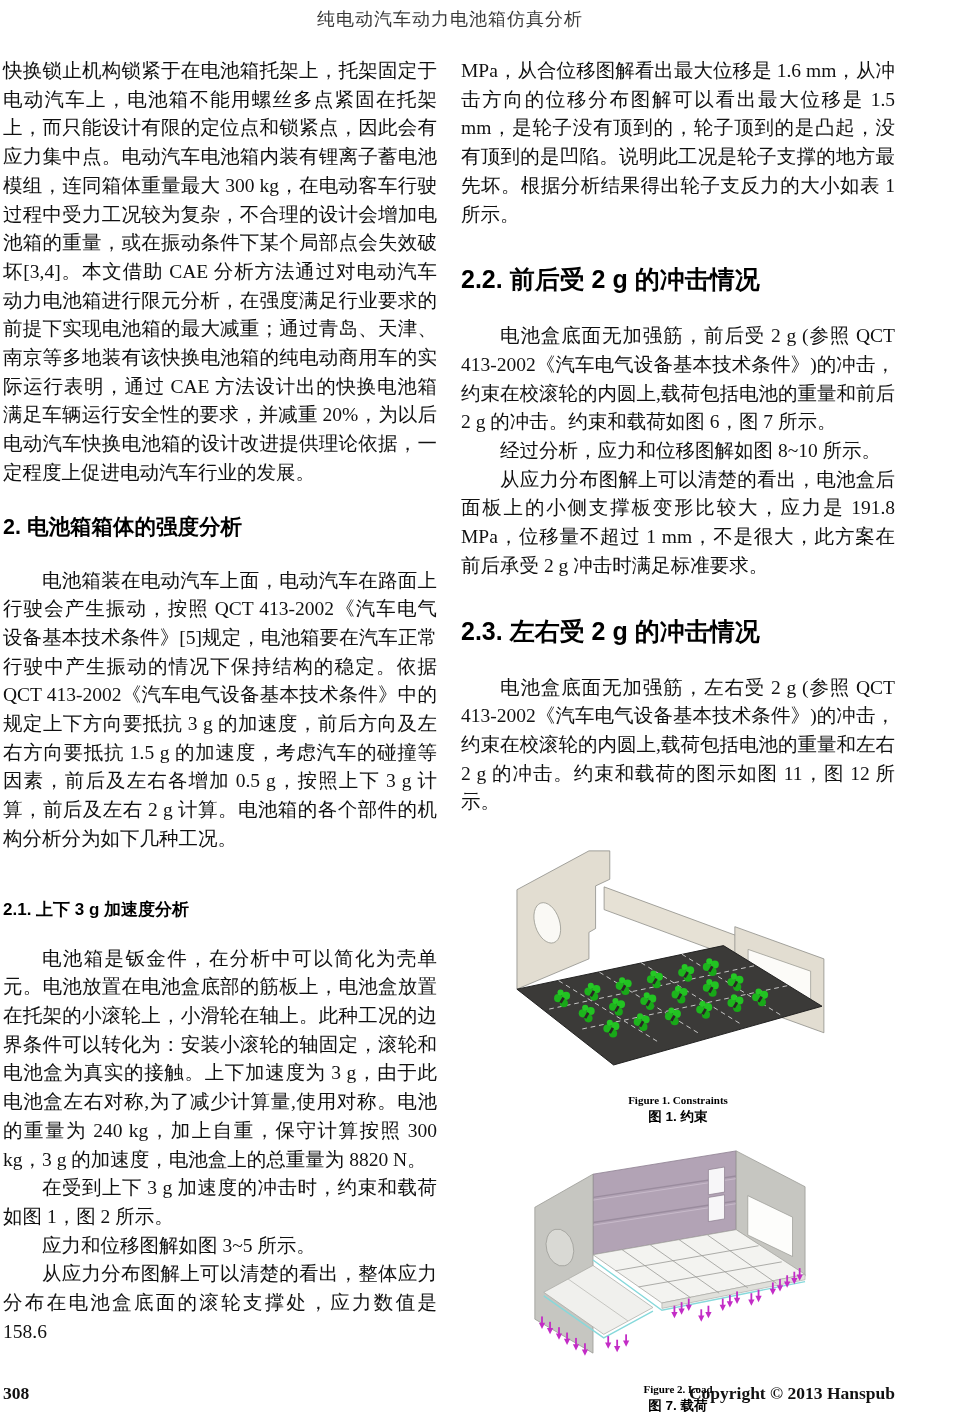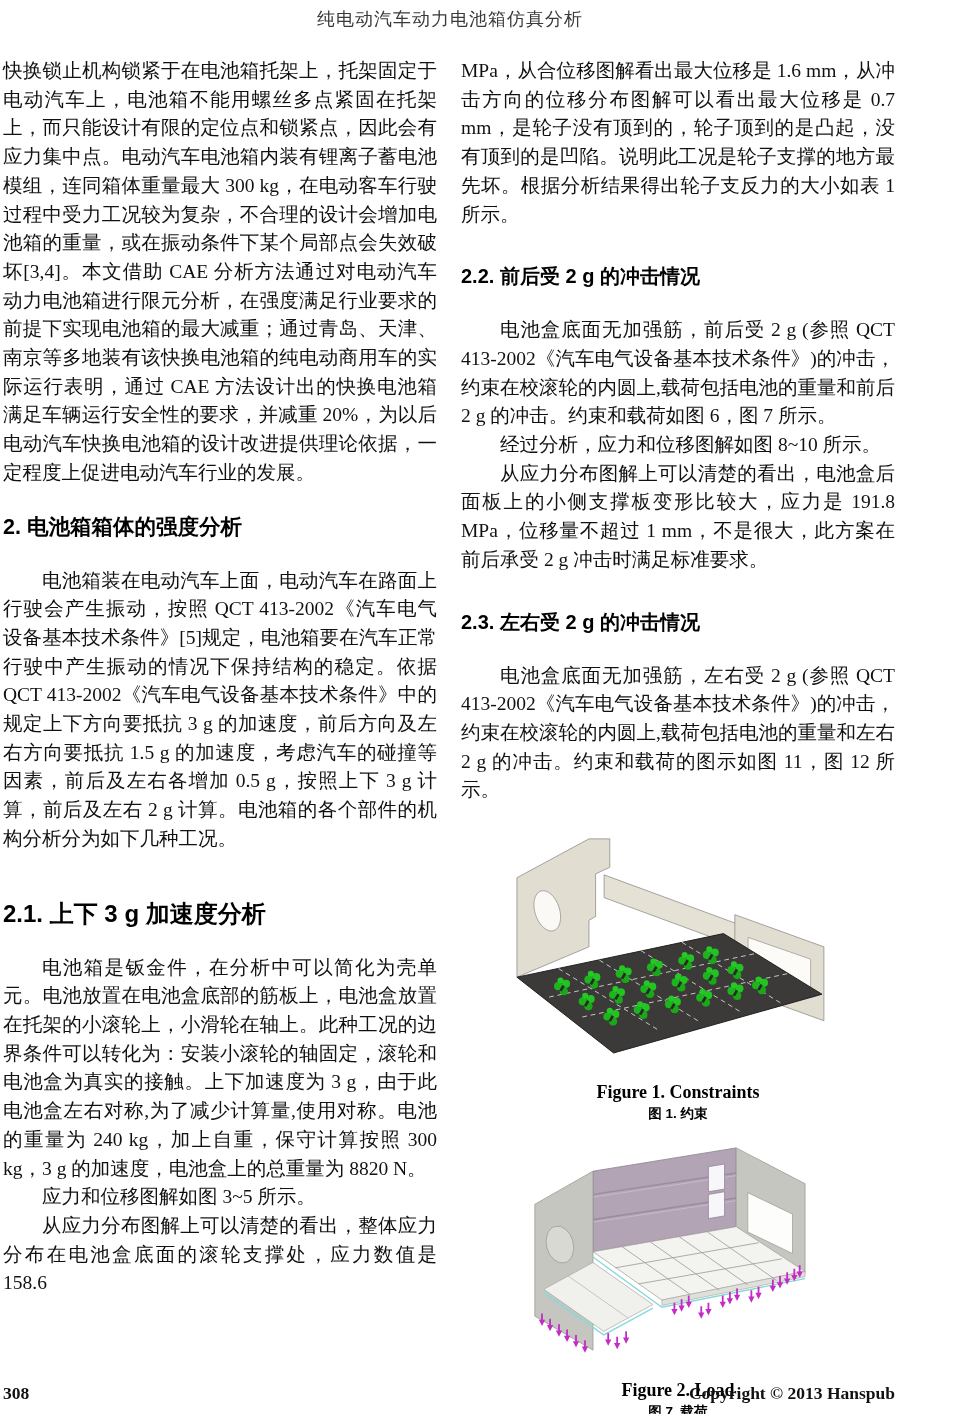--- a/index.html
+++ b/index.html
@@ -8,50 +8,51 @@
     font-family:"Liberation Serif","DejaVu Serif",serif; color:#111;
     overflow:hidden;
   }
   .running-head { padding-top:7px; text-align:center; font-size:18px; color:#3a3a3a; letter-spacing:1px; }
   .columns { display:flex; gap:24px; padding:0 5px 0 3px; margin-top:26px; }
   .col { width:459px; }
   .col p { margin:0; font-size:19.5px; line-height:28.7px; text-align:justify; }
   p.indent { text-indent:2em; }
   .sec { font-family:"Liberation Sans","DejaVu Sans",sans-serif; color:#000; margin:0; font-weight:bold; }
   .h2  { font-size:21.5px; margin:24px 0 26px; }
-  .h3a { font-size:24px;  margin:44px 0 24px; }
-  .h3b { font-size:20px;  margin:34px 0 26px; }
+  .h3a { font-size:17px;  margin:44px 0 24px; }
+  .h3b { font-size:25px;  margin:34px 0 26px; }
   .fig { width:362px; margin:28px auto 0; text-align:center; }
   .fig svg { display:block; margin:0 auto; }
-  .cap-en { font-weight:bold; font-size:18px; margin-top:10px; font-family:"Liberation Serif",serif; color:#000; }
+  .cap-en { font-weight:bold; font-size:11px; margin-top:10px; font-family:"Liberation Serif",serif; color:#000; }
   .cap-zh { font-weight:bold; font-size:13.5px; margin-top:2px; font-family:Liberation Sans, sans-serif; color:#000; }
   .fig2 { margin-top:14px; }
   .footer { position:absolute; left:3px; right:5px; top:1383px; display:flex; justify-content:space-between; font-size:17.5px; color:#111;font-weight:bold; }
 </style>
 </head>
 <body>
 
 <div class="page">
 
   <div class="running-head">纯电动汽车动力电池箱仿真分析</div>
 
   <div class="columns">
 
     <div class="col">
       <p>快换锁止机构锁紧于在电池箱托架上，托架固定于电动汽车上，电池箱不能用螺丝多点紧固在托架上，而只能设计有限的定位点和锁紧点，因此会有应力集中点。电动汽车电池箱内装有锂离子蓄电池模组，连同箱体重量最大 300 kg，在电动客车行驶过程中受力工况较为复杂，不合理的设计会增加电池箱的重量，或在振动条件下某个局部点会失效破坏[3,4]。本文借助 CAE 分析方法通过对电动汽车动力电池箱进行限元分析，在强度满足行业要求的前提下实现电池箱的最大减重；通过青岛、天津、南京等多地装有该快换电池箱的纯电动商用车的实际运行表明，通过 CAE 方法设计出的快换电池箱满足车辆运行安全性的要求，并减重 20%，为以后电动汽车快换电池箱的设计改进提供理论依据，一定程度上促进电动汽车行业的发展。</p>
       <h2 class="sec h2">2. 电池箱箱体的强度分析</h2>
       <p class="indent">电池箱装在电动汽车上面，电动汽车在路面上行驶会产生振动，按照 QCT 413-2002《汽车电气设备基本技术条件》[5]规定，电池箱要在汽车正常行驶中产生振动的情况下保持结构的稳定。依据 QCT 413-2002《汽车电气设备基本技术条件》中的规定上下方向要抵抗 3 g 的加速度，前后方向及左右方向要抵抗 1.5 g 的加速度，考虑汽车的碰撞等因素，前后及左右各增加 0.5 g，按照上下 3 g 计算，前后及左右 2 g 计算。电池箱的各个部件的机构分析分为如下几种工况。</p>
       <h3 class="sec h3a">2.1. 上下 3 g 加速度分析</h3>
       <p class="indent">电池箱是钣金件，在分析中可以简化为壳单元。电池放置在电池盒底部的筋板上，电池盒放置在托架的小滚轮上，小滑轮在轴上。此种工况的边界条件可以转化为：安装小滚轮的轴固定，滚轮和电池盒为真实的接触。上下加速度为 3 g，由于此电池盒左右对称,为了减少计算量,使用对称。电池的重量为 240 kg，加上自重，保守计算按照 300 kg，3 g 的加速度，电池盒上的总重量为 8820 N。</p>
+      <p class="indent">在受到上下 3 g 加速度的冲击时，约束和载荷如图 1，图 2 所示。</p>
       <p class="indent">应力和位移图解如图 3~5 所示。</p>
       <p class="indent">从应力分布图解上可以清楚的看出，整体应力分布在电池盒底面的滚轮支撑处，应力数值是 158.6</p>
     </div>
 
     <div class="col">
-      <p>MPa，从合位移图解看出最大位移是 1.6 mm，从冲击方向的位移分布图解可以看出最大位移是 0.7 mm，是轮子没有顶到的，轮子顶到的是凸起，没有顶到的是凹陷。说明此工况是轮子支撑的地方最先坏。根据分析结果得出轮子支反力的大小如表 1 所示。</p>
+      <p>MPa，从合位移图解看出最大位移是 1.6 mm，从冲击方向的位移分布图解可以看出最大位移是 1.5 mm，是轮子没有顶到的，轮子顶到的是凸起，没有顶到的是凹陷。说明此工况是轮子支撑的地方最先坏。根据分析结果得出轮子支反力的大小如表 1 所示。</p>
       <h3 class="sec h3b">2.2. 前后受 2 g 的冲击情况</h3>
       <p class="indent">电池盒底面无加强筋，前后受 2 g (参照 QCT 413-2002《汽车电气设备基本技术条件》)的冲击，约束在校滚轮的内圆上,载荷包括电池的重量和前后 2 g 的冲击。约束和载荷如图 6，图 7 所示。</p>
       <p class="indent">经过分析，应力和位移图解如图 8~10 所示。</p>
       <p class="indent">从应力分布图解上可以清楚的看出，电池盒后面板上的小侧支撑板变形比较大，应力是 191.8 MPa，位移量不超过 1 mm，不是很大，此方案在前后承受 2 g 冲击时满足标准要求。</p>
       <h3 class="sec h3b">2.3. 左右受 2 g 的冲击情况</h3>
       <p class="indent">电池盒底面无加强筋，左右受 2 g (参照 QCT 413-2002《汽车电气设备基本技术条件》)的冲击，约束在校滚轮的内圆上,载荷包括电池的重量和左右 2 g 的冲击。约束和载荷的图示如图 11，图 12 所示。</p>
 
       <figure class="fig" style="margin-top:30px;">
         <svg width="360" height="237" viewBox="0 0 380 250">
           <defs>

